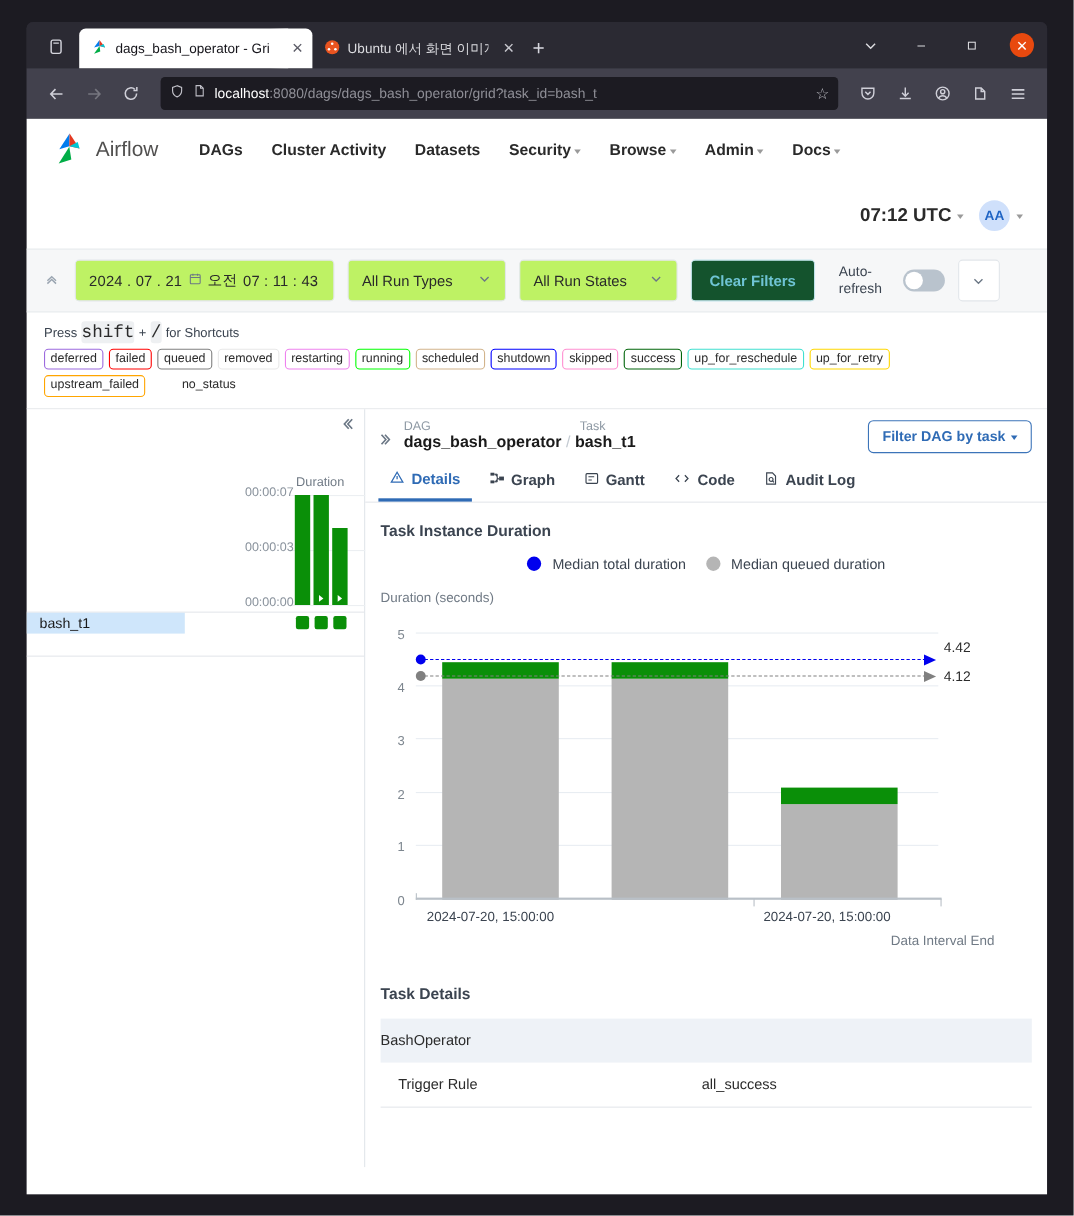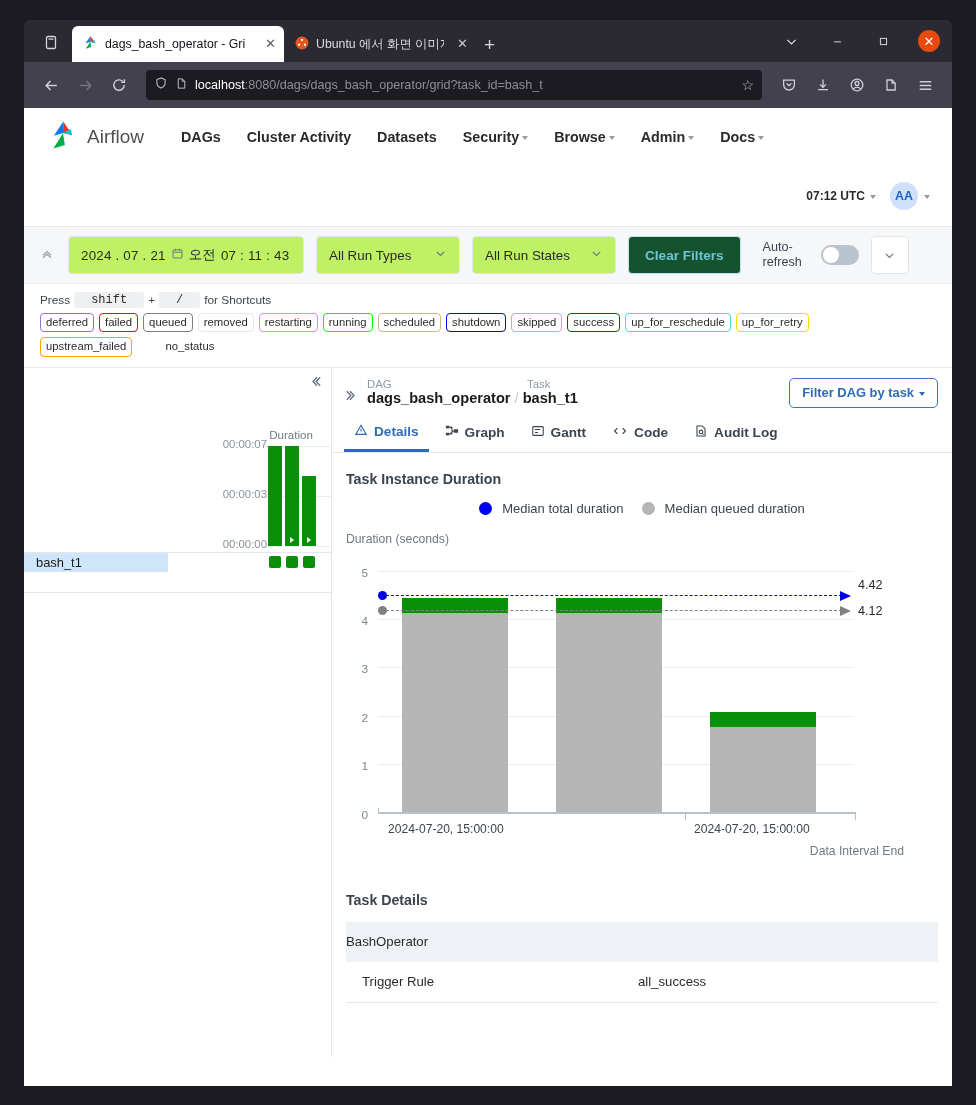--- a/index.html
+++ b/index.html
@@ -44,21 +44,21 @@
   
   #page { background:#ffffff; height:978px; position:relative; overflow:hidden; }
 
   .af-nav { height:58px; display:flex; align-items:center; padding:0 22px; gap:0; }
   .af-logo { display:flex; align-items:center; gap:7px; margin-right:24px; }
   .af-logo-text { font-size:19px; color:#51504f; font-weight:400; }
   .af-link { font-size:14.3px; color:#2a2a2a; padding:0 13px; font-weight:700; display:flex; align-items:center; gap:3px; }
   .caret { display:inline-block; width:0; height:0; border-left:3.5px solid transparent;
            border-right:3.5px solid transparent; border-top:4px solid #9a9a9a; margin-top:2px; }
   .af-row2 { height:60px; display:flex; align-items:center; justify-content:flex-end; padding:0 22px; gap:14px; }
-  .utc { font-size:12px; color:#2a2a2a; font-weight:700; display:flex; align-items:center; gap:5px; }
+  .utc { font-size:17px; color:#2a2a2a; font-weight:700; display:flex; align-items:center; gap:5px; }
   .avatar { width:28px; height:28px; border-radius:50%; background:#cfe0fb; color:#1f64c4;
             font-size:12.4px; font-weight:700; display:flex; align-items:center; justify-content:center; }
 
   .filterbar { background:#f6f7f8; border-top:1px solid #e9ebee; border-bottom:1px solid #e9ebee;
                height:58px; display:flex; align-items:center; padding:0 16px; gap:12px; }
   .collapse-ic { color:#9aa5b1; font-size:14px; width:16px; }
   .fld { background:#bef264; border:1px solid #e2e6ea; border-radius:4px; height:38px;
          display:flex; align-items:center; padding:0 12px; font-size:13.4px; color:#2a2a2a; }
   .date-fld { width:236px; gap:5px; letter-spacing:0.2px; }
   .sel { width:144px; justify-content:space-between; }
@@ -67,21 +67,21 @@
               background:#14532d; color:#6fc4d4; font-size:13.6px; font-weight:700;
               display:flex; align-items:center; }
   .autorefresh { font-size:12.6px; color:#3b4450; line-height:1.2; text-align:left; width:46px; margin-left:10px;}
   .toggle { width:38px; height:20px; border-radius:10px; background:#b9c3cd; position:relative; }
   .toggle i { position:absolute; left:2px; top:2px; width:16px; height:16px; border-radius:50%; background:#fff; }
   .minisel { width:38px; height:38px; border:1px solid #e2e6ea; border-radius:4px; background:#fff;
              display:flex; align-items:center; justify-content:center; color:#6b7785; font-size:12px; }
 
   .shortcuts { padding:8px 16px 0 16px; }
   .sc-line { font-size:11.8px; color:#3b4450; display:flex; align-items:center; gap:4px; }
-  .kbd { background:#eef0f2; border-radius:3px; padding:1px 17px; font-family:"Liberation Mono", monospace; font-size:12px; color:#2b2b2b; }
+  .kbd { background:#eef0f2; border-radius:3px; padding:1px 0; font-family:"Liberation Mono", monospace; font-size:16px; color:#2b2b2b; }
   .badges { display:flex; flex-wrap:wrap; gap:5px; padding:5px 16px 0 16px; max-width:880px; }
   .badge { border:1.6px solid #999; border-radius:4px; padding:1px 5px; font-size:11.3px; color:#2b2b2b; background:#fff; line-height:1.35; }
 
   .mainsplit { display:flex; border-top:1px solid #e9ebee; margin-top:10px; height:690px; }
   .gridpane { width:308px; border-right:1px solid #e2e6ea; position:relative; padding-top:6px; }
   .dblchev { position:absolute; right:8px; top:6px; color:#6b7785; font-size:14px; }
   .durlabel { position:absolute; right:18px; top:44px; font-size:11.6px; color:#707a85;margin-top:16px; }
   .ytick { position:absolute; right:64px; font-size:11.4px; color:#8a939d; }
   .gridline { position:absolute; left:240px; width:68px; height:1px; background:#eceff2; }
   .gbar { position:absolute; width:14px; background:#0a8f08; }

